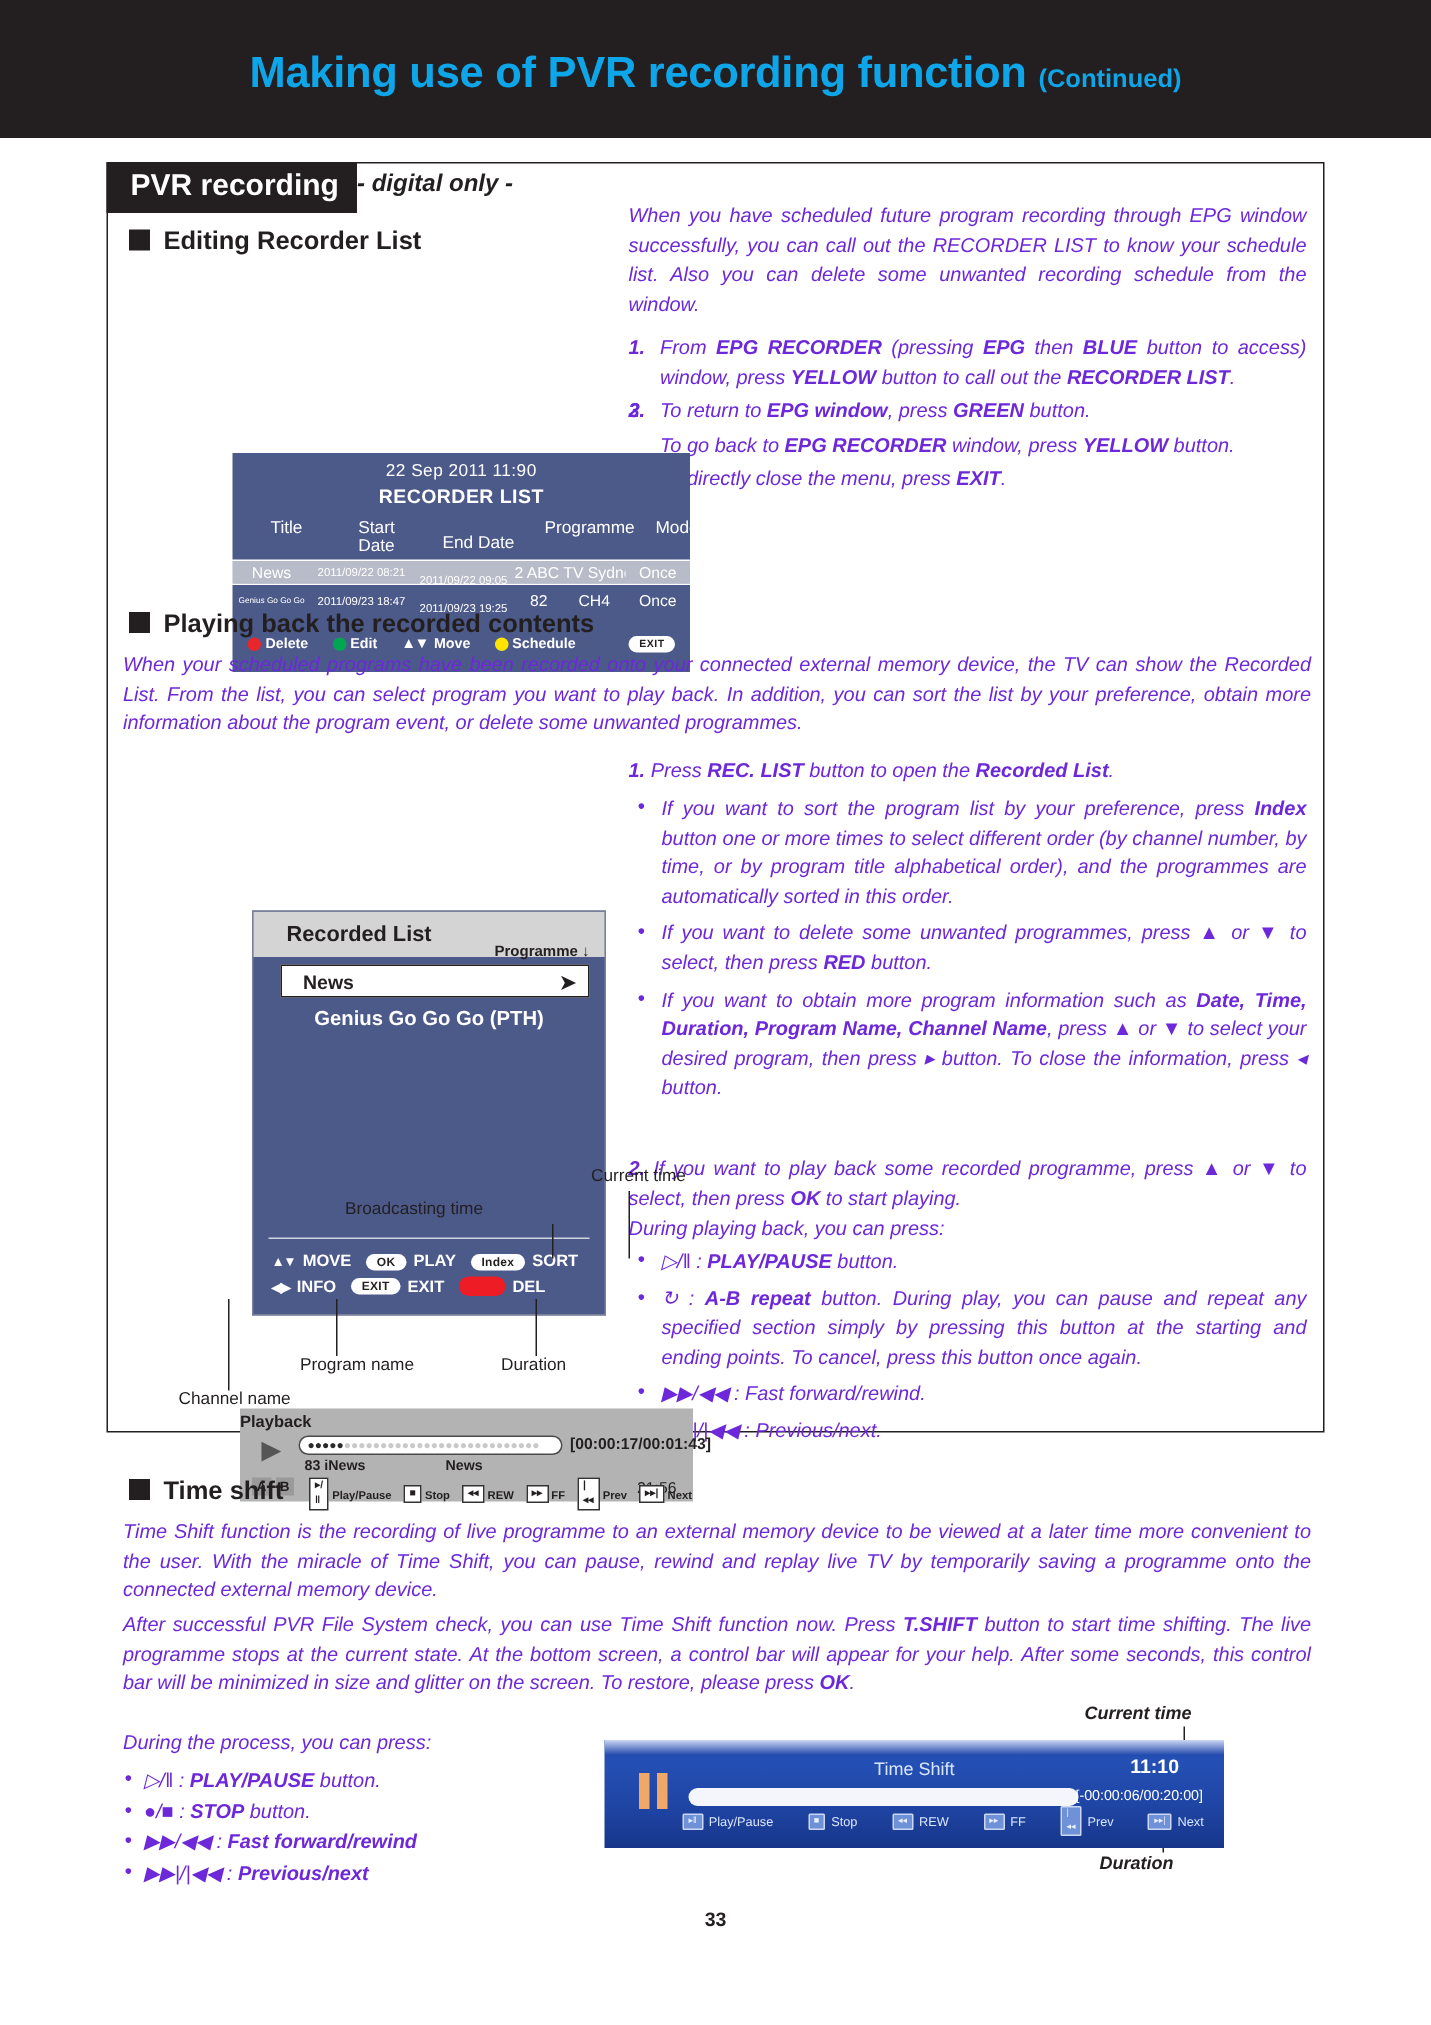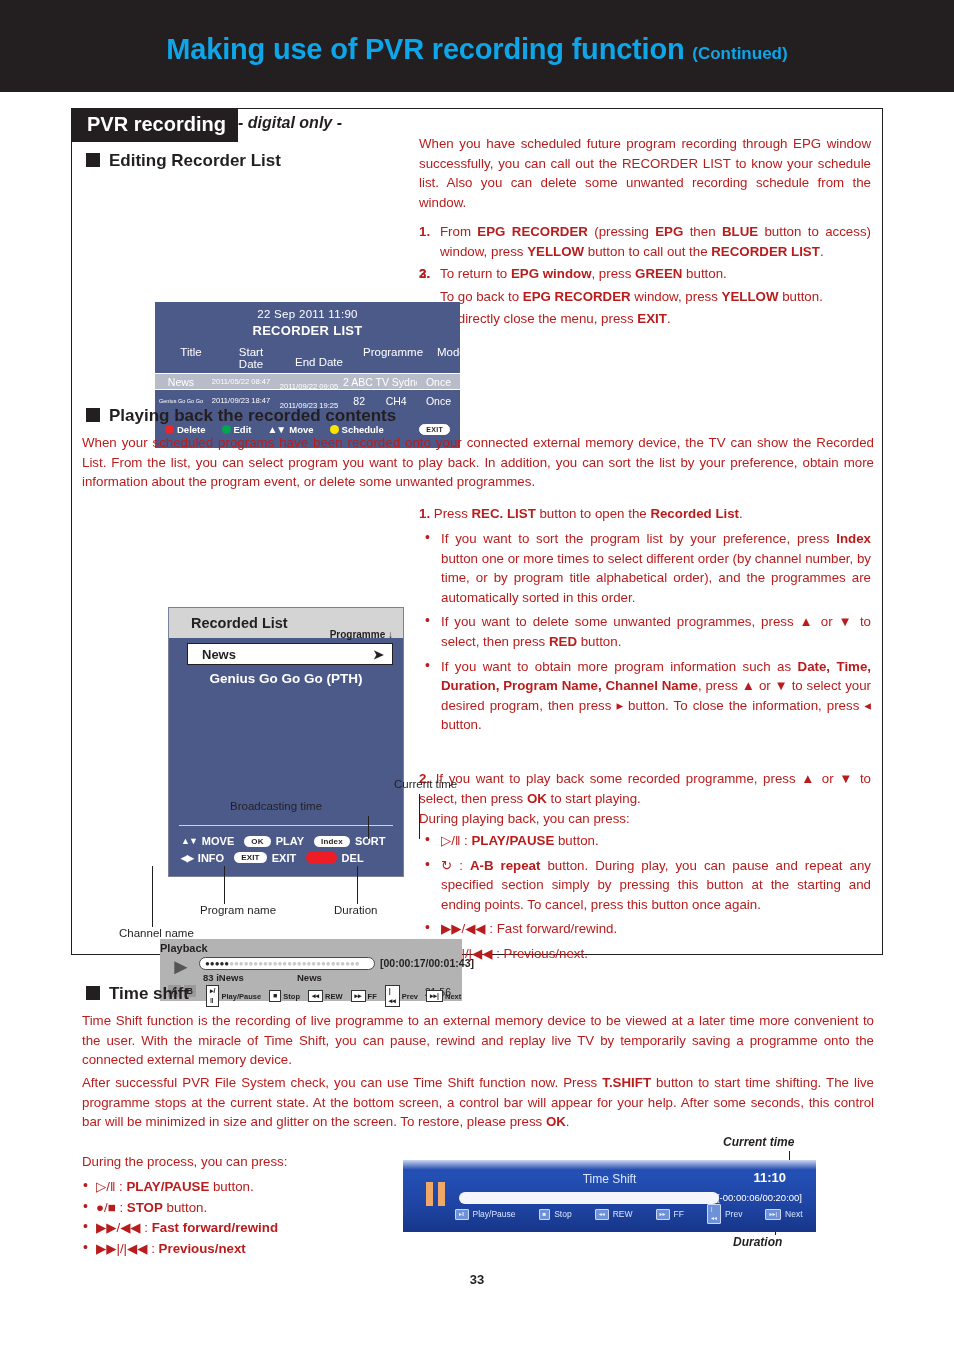--- a/index.html
+++ b/index.html
@@ -54,21 +54,21 @@
   .sec-head {
     position:absolute;
     font-size:17px; font-weight:bold; color:#231f20;
   }
   .sq {
     display:inline-block; width:14px; height:14px;
     background:#231f20; vertical-align:-1px; margin-right:9px;
   }
 
   
-  .txt { position:absolute; font-size:13.3px; line-height:19.6px; color:#b91c1c; }
+  .txt { position:absolute; font-size:13.3px; line-height:19.6px; color:#6d28d9;font-style:italic; }
   .just { text-align:justify; }
   b { font-weight:bold; }
 
   ol.steps { margin:0; padding:0; list-style:none; }
   ol.steps li { position:relative; padding-left:21px; margin-bottom:3px; text-align:justify; }
   ol.steps li .mk { position:absolute; left:0; top:0; font-weight:bold; }
 
   ul.bul { margin:0; padding:0; list-style:none; }
   ul.bul li { position:relative; padding-left:22px; margin-bottom:5px; text-align:justify; }
   ul.bul li .dot { position:absolute; left:6px; top:-1px; font-size:14px; }
@@ -244,21 +244,21 @@
     <div class="rl-cols">
       <span class="c1">Title</span>
       <span class="c2">Start Date</span>
       <span class="c3">End Date</span>
       <span class="c4">Programme</span>
       <span class="c5">Mode</span>
     </div>
 
     <div class="rl-row sel">
       <span class="c1">News</span>
-      <span class="c2">2011/05/22 08:47</span>
+      <span class="c2">2011/09/22 08:21</span>
       <span class="c3">2011/09/22 09:05</span>
       <span class="c4"><span>2</span> <span>ABC TV Sydney</span></span>
       <span class="c5">Once</span>
     </div>
 
     <div class="rl-row rl-r2">
       <span class="c1 tiny">Genius Go Go Go</span>
       <span class="c2">2011/09/23 18:47</span>
       <span class="c3">2011/09/23 19:25</span>
       <span class="c4">

